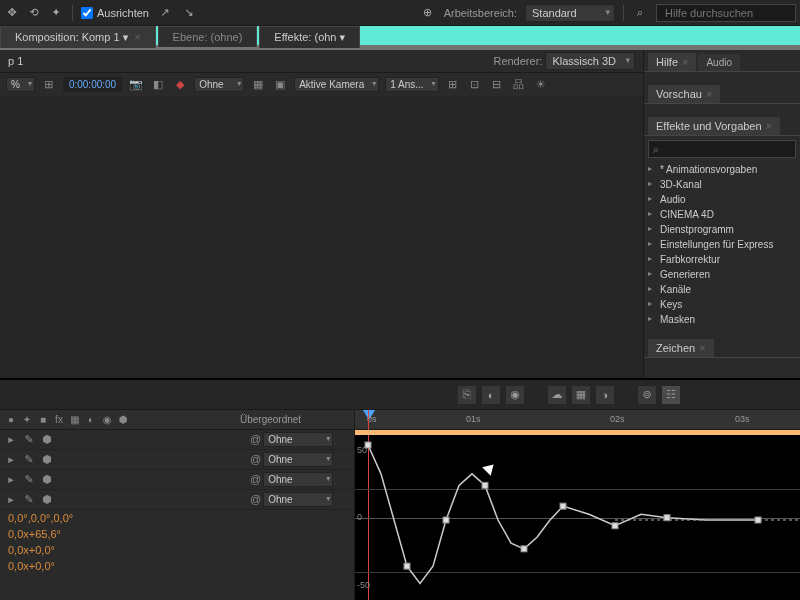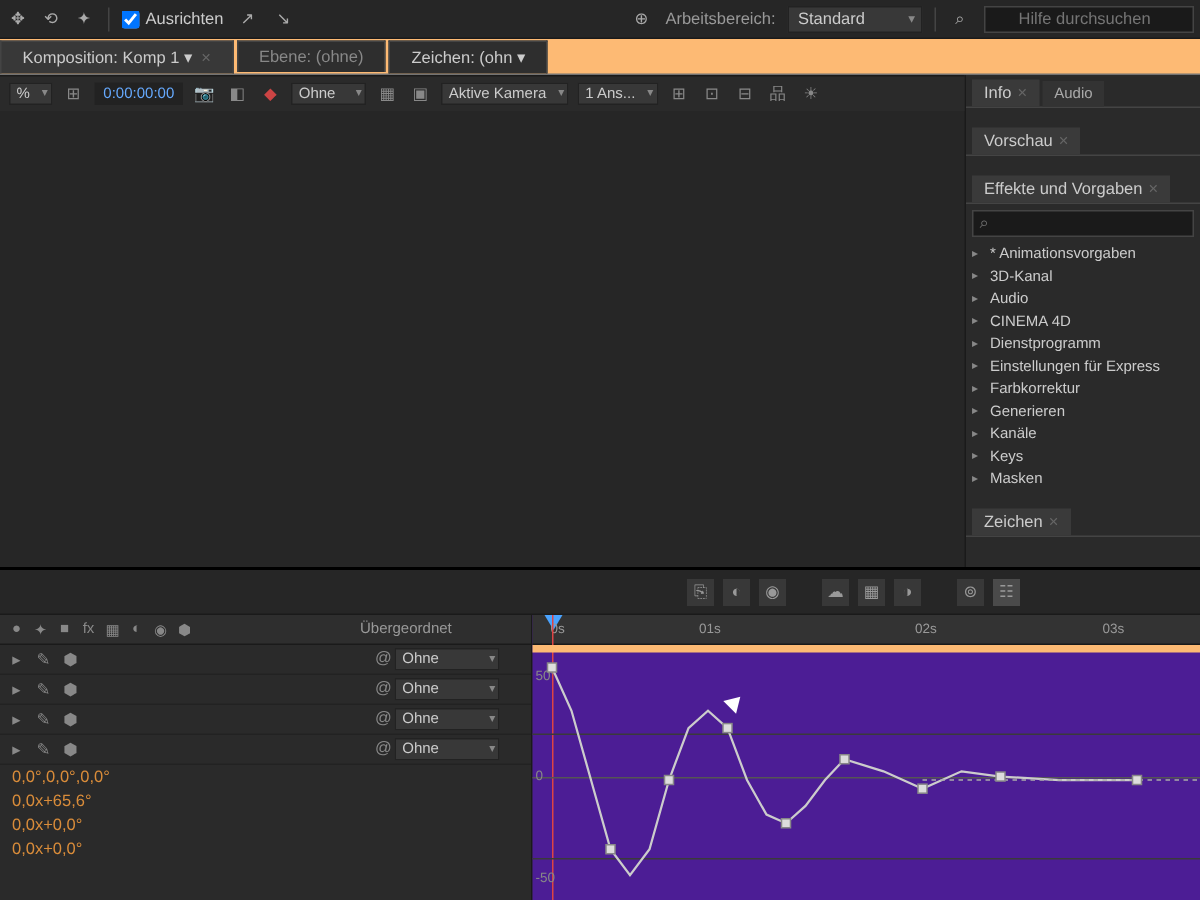--- a/index.html
+++ b/index.html
@@ -6,22 +6,22 @@
 body{background:#262626;width:800px;height:600px;overflow:hidden;position:relative}
 .topbar{height:26px;background:#262626;display:flex;align-items:center;padding:0 4px;gap:8px;border-bottom:1px solid #1a1a1a}
 .tool-icons{display:flex;gap:6px;align-items:center}
 .ticon{width:16px;height:16px;display:flex;align-items:center;justify-content:center;color:#aaa}
 .chk{display:flex;align-items:center;gap:4px}
 .chk input{width:12px;height:12px}
 .sep{width:1px;height:16px;background:#444}
 .lbl{color:#999}
 .dd{background:#383838;border:1px solid #222;padding:2px 18px 2px 6px;position:relative;color:#ccc;min-width:90px}
 .dd::after{content:"▾";position:absolute;right:4px;top:2px;color:#888;font-size:9px}
-.search{background:#1a1a1a;border:1px solid #444;padding:2px 22px;flex:1;max-width:140px;color:#888}
-.tabs{height:24px;background:#fdba74;display:flex;align-items:center;border-bottom:1px solid #737373}
+.search{background:#1a1a1a;border:1px solid #444;padding:2px 8px;flex:1;max-width:140px;color:#888}
+.tabs{height:24px;background:#5eead4;display:flex;align-items:flex-start;border-bottom:5px solid #737373}
 .tab{padding:4px 14px;background:#2e2e2e;border:1px solid #444;border-bottom:none;margin-right:2px;color:#888;position:relative}
 .tab.active{background:#383838;color:#ccc}
 .tab .x{margin-left:6px;color:#666}
 .main{display:flex;height:328px}
 .viewer{flex:1;display:flex;flex-direction:column;background:#262626;border-right:1px solid #1a1a1a}
 .viewer-head{height:22px;display:flex;align-items:center;justify-content:space-between;padding:0 8px;background:#2a2a2a}
 .comp-area{flex:1;background:#808080;position:relative;overflow:hidden}
 .cam-label{position:absolute;top:6px;left:6px;color:#222;font-size:11px}
 .red-plane{position:absolute;left:90px;top:116px;width:400px;height:56px;background:#ff2a1a;transform:perspective(600px) rotateX(12deg)}
 .handle{position:absolute;width:8px;height:8px;background:#c94a2e;border:1px solid #8a2e1a}
@@ -57,21 +57,21 @@
 .ci{width:14px;height:14px;color:#888;font-size:10px;display:flex;align-items:center;justify-content:center}
 .parent-hdr{margin-left:auto;width:110px;font-size:10px;color:#999}
 .layer-row{height:20px;display:flex;align-items:center;padding:0 4px;gap:4px;border-bottom:1px solid #222}
 .lr-toggle{width:14px;text-align:center;color:#888}
 .lr-icon{width:14px;text-align:center;color:#888}
 .lr-3d{width:14px;text-align:center;color:#888}
 .lr-parent{margin-left:auto;width:100px}
 .lr-parent .vf-dd{width:70px;display:inline-block}
 .spiral{color:#888;margin-right:2px}
 .prop-row{padding:2px 8px;font-size:11px;color:#d98c3a}
-.tl-right{flex:1;background:#4c1d95;position:relative}
+.tl-right{flex:1;background:#000000;position:relative}
 .ruler{height:20px;background:#333;border-bottom:1px solid #1a1a1a;position:relative}
 .ruler-mark{position:absolute;top:4px;font-size:9px;color:#999}
 .playhead{position:absolute;left:8px;top:0;width:0;height:0;border-left:6px solid transparent;border-right:6px solid transparent;border-top:10px solid #4aa3ff}
 .playline{position:absolute;left:13px;top:0;bottom:0;width:1px;background:#d44}
 .graph{position:absolute;left:0;right:0;top:20px;bottom:0;border-top:5px solid #fdba74}
 .gline{position:absolute;left:0;right:0;height:1px;background:#3a3a3a}
 .glabel{position:absolute;left:2px;font-size:9px;color:#888}
 .wave{position:absolute;left:0;top:0;right:0;bottom:0}
 .work-area{position:absolute;left:8px;right:0;top:20px;height:3px;background:#3a7a3a}
 .cursor-arrow{position:absolute;left:485px;top:462px;width:0;height:0;pointer-events:none}
@@ -98,25 +98,32 @@
   <span class="lbl">Arbeitsbereich:</span>
   <div class="dd">Standard</div>
   <div class="sep"></div>
   <span class="ticon">⌕</span>
   <input class="search" placeholder="Hilfe durchsuchen" style="">
 </div>
 
 <div class="tabs">
   <div class="tab active"><span>Komposition: Komp 1</span> <span>▾</span><span class="x">×</span></div>
   <div class="tab">Ebene: (ohne)</div>
-  <div class="tab"><span>Zeichen: (ohn</span> <span>▾</span></div>
+  <div class="tab"><span>Effekte: (ohn</span> <span>▾</span></div>
 </div>
 
 <div class="main">
   <div class="viewer">
+    <div class="viewer-head">
+      <span>p 1</span>
+      <div>
+        <span class="lbl">Renderer:</span>
+        <span class="dd" style="display:inline-block;min-width:80px">Klassisch 3D</span>
+      </div>
+    </div>
     <div class="viewer-foot">
       <div class="vf-dd">%</div>
       <span class="vf-icon">⊞</span>
       <span class="tc">0:00:00:00</span>
       <span class="vf-icon">📷</span>
       <span class="vf-icon">◧</span>
       <span class="vf-icon" style="color:#c44">◆</span>
       <div class="vf-dd" style="min-width:50px">Ohne</div>
       <span class="vf-icon">▦</span>
       <span class="vf-icon">▣</span>
@@ -125,21 +132,21 @@
       <span class="vf-icon">⊞</span>
       <span class="vf-icon">⊡</span>
       <span class="vf-icon">⊟</span>
       <span class="vf-icon">品</span>
       <span class="vf-icon">☀</span>
     </div>
   </div>
 
   <div class="right">
     <div class="panel-tabs">
-      <div class="ptab active"><span>Info</span><span class="x">×</span></div>
+      <div class="ptab active"><span>Hilfe</span><span class="x">×</span></div>
       <div class="ptab">Audio</div>
     </div>
     <div style="height:10px"></div>
     <div class="panel-tabs">
       <div class="ptab active"><span>Vorschau</span><span class="x">×</span></div>
     </div>
     <div style="height:10px"></div>
     <div class="panel-tabs">
       <div class="ptab active"><span>Effekte und Vorgaben</span><span class="x">×</span></div>
     </div>

